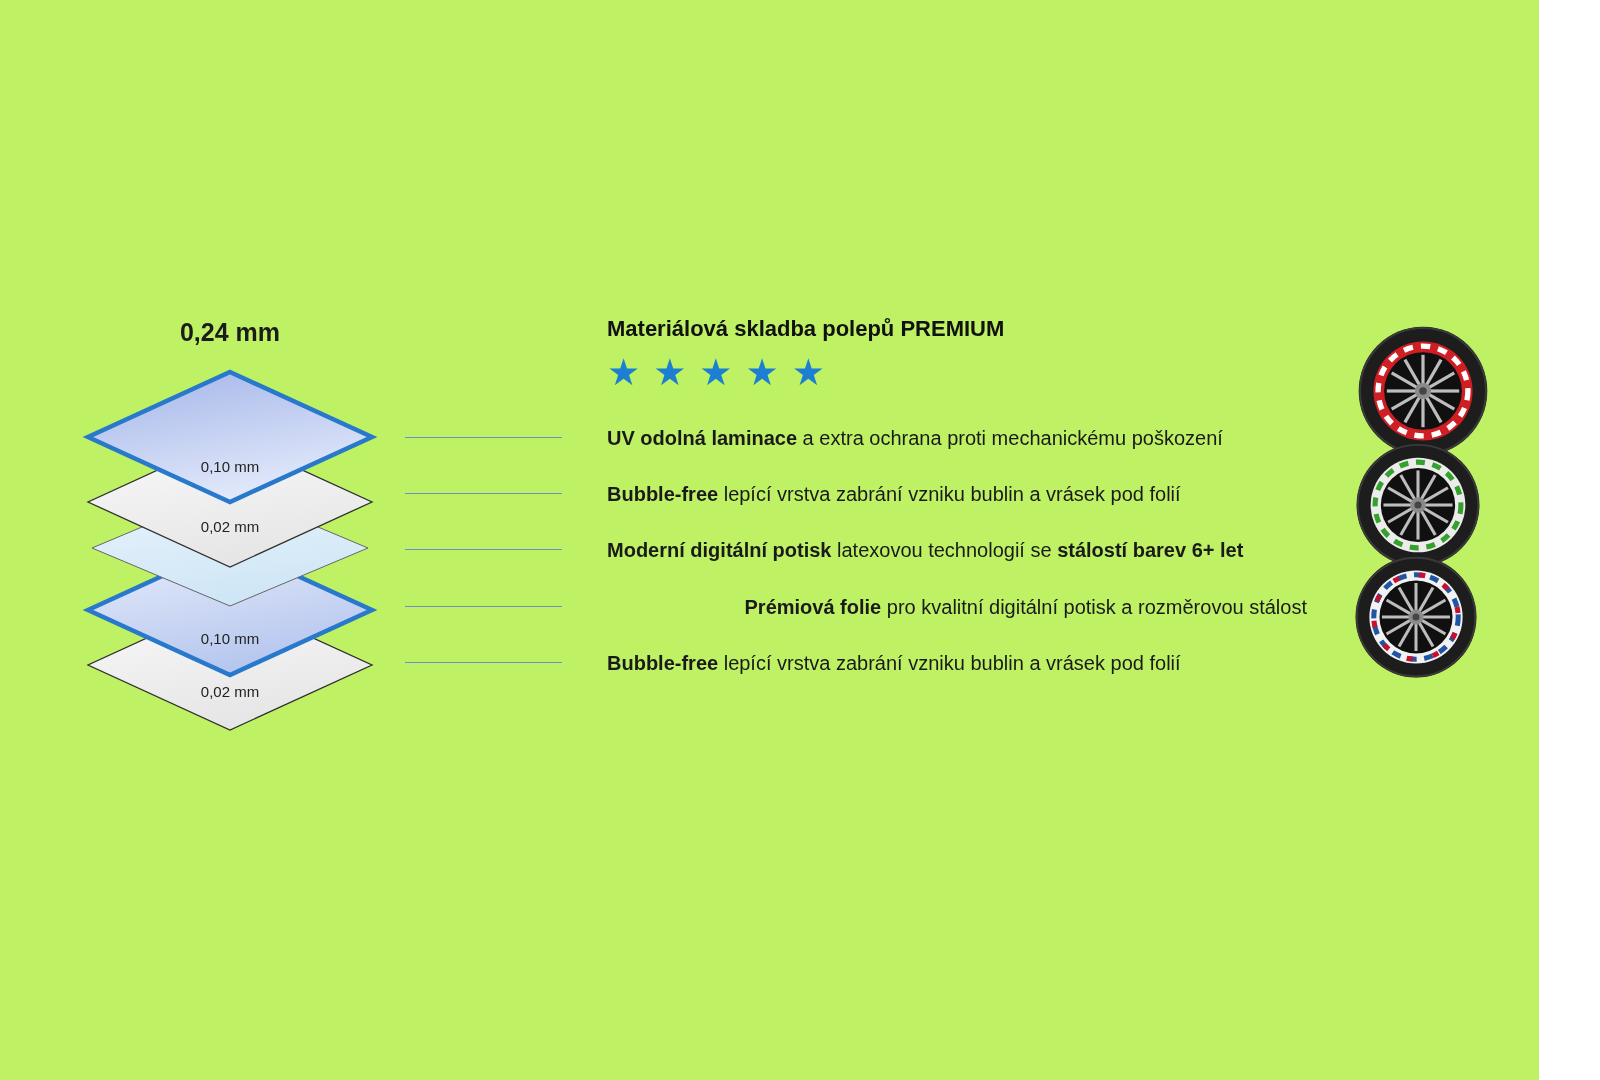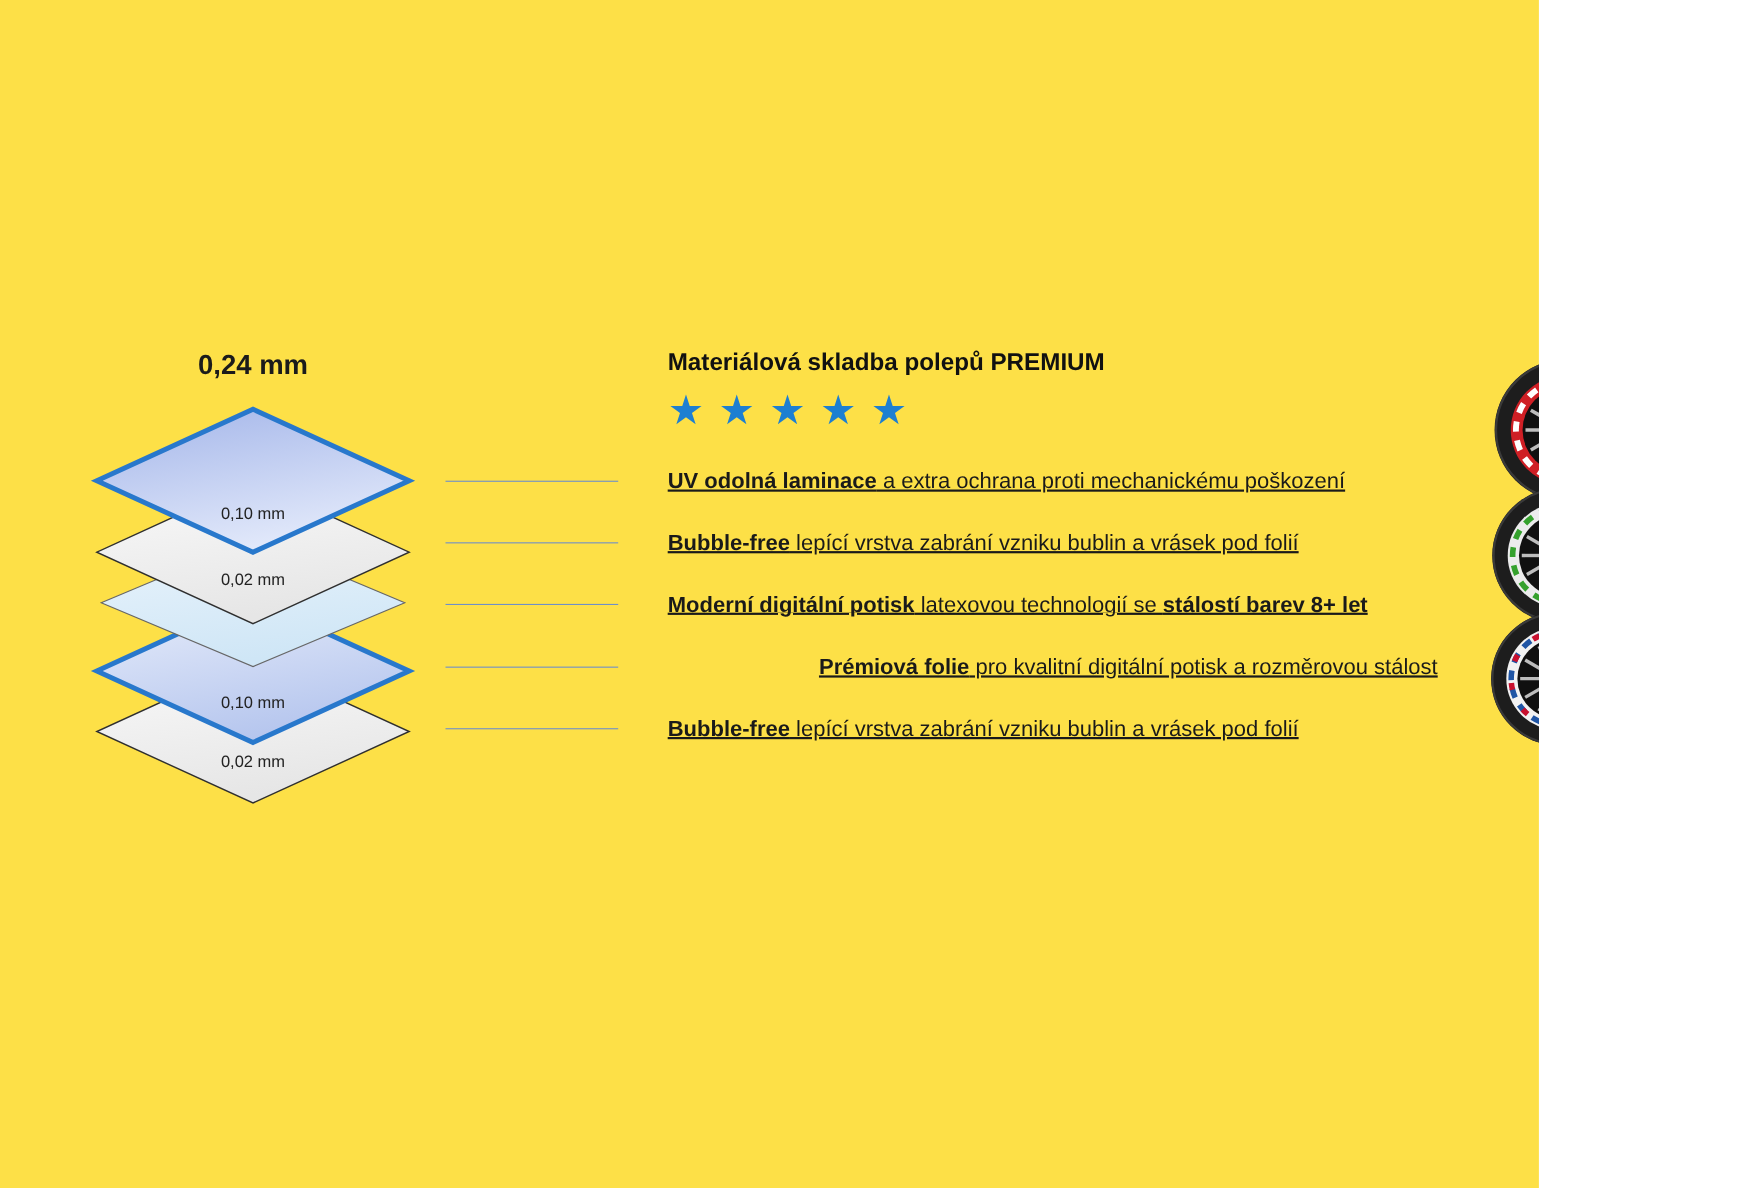--- a/index.html
+++ b/index.html
@@ -1,38 +1,37 @@
 <!DOCTYPE html>
 <html><head>
 <meta charset="utf-8">
 <style>
   html,body{margin:0;padding:0;background:#ffffff;}
   .canvas{
-    position:relative;width:1399px;height:1080px;background:#fde047;overflow:hidden;
+    position:relative;width:1539px;height:1080px;background:#bef264;overflow:hidden;
     font-family:"Liberation Sans", sans-serif;color:#1a1a1a;
   }
   
   .total-thickness{
     position:absolute;left:150px;top:318px;width:160px;text-align:center;
     font-size:25px;font-weight:700;color:#1b1b1b;
   }
   .layer-svg{position:absolute;left:60px;top:350px;width:340px;height:400px;}
   .layer-label{font-size:15px;fill:#222;font-family:"Liberation Sans",sans-serif;}
   
   .cline{position:absolute;left:405px;width:157px;height:0;border-top:1.4px solid #6e8fc9;}
   
   .content-title{
     position:absolute;left:607px;top:316px;font-size:22px;font-weight:700;color:#111;
   }
   .stars{position:absolute;left:607px;top:354px;font-size:37px;color:#1d7fd1;letter-spacing:13px;line-height:1;}
   .star{display:inline-block;}
   .feature{
     position:absolute;left:607px;width:700px;font-size:20px;line-height:28px;color:#1a1a1a;
     white-space:nowrap;
-    text-decoration:underline;
   }
   .feature .b{font-weight:700;}
   
   .wheel{position:absolute;}
 </style>
 </head>
 <body>
 
 <div class="canvas">
 
@@ -76,21 +75,21 @@
       <div class="cline" style="top: 549.4px;"></div>
       <div class="cline" style="top: 605.6px;"></div>
       <div class="cline" style="top: 661.8px;"></div>
     </div>
 
   <div class="content-title">Materiálová skladba polepů PREMIUM</div>
   <div class="stars"><span class="star">★</span><span class="star">★</span><span class="star">★</span><span class="star">★</span><span class="star">★</span></div>
   <div>
       <div class="feature" style="top: 424px;"><span class="b">UV odolná laminace</span><span> a extra ochrana proti mechanickému poškození</span></div>
       <div class="feature" style="top: 480.2px;"><span class="b">Bubble-free</span><span> lepící vrstva zabrání vzniku bublin a vrásek pod folií</span></div>
-      <div class="feature" style="top: 536.4px;"><span class="b">Moderní digitální potisk</span><span> latexovou technologií se </span><span class="b">stálostí barev 8+ let</span></div>
+      <div class="feature" style="top: 536.4px;"><span class="b">Moderní digitální potisk</span><span> latexovou technologií se </span><span class="b">stálostí barev 6+ let</span></div>
       <div class="feature" style="top: 592.6px; text-align: right;"><span class="b">Prémiová folie</span><span> pro kvalitní digitální potisk a rozměrovou stálost</span></div>
       <div class="feature" style="top: 648.8px;"><span class="b">Bubble-free</span><span> lepící vrstva zabrání vzniku bublin a vrásek pod folií</span></div>
     </div>
 
   <div>
       <svg viewBox="0 0 100 100" class="wheel" style="left: 1356px; top: 324px; width: 134px; height: 134px;">
         <circle cx="50" cy="50" r="48" fill="#1d1d1d"></circle>
         <circle cx="50" cy="50" r="47" fill="none" stroke="#3a3a3a" stroke-width="1.5"></circle>
         <circle cx="50" cy="50" r="37" fill="#cf1f25"></circle>
         <circle cx="50" cy="50" r="33.5" fill="none" stroke="#ffffff" stroke-width="4" stroke-dasharray="7 6"></circle>

